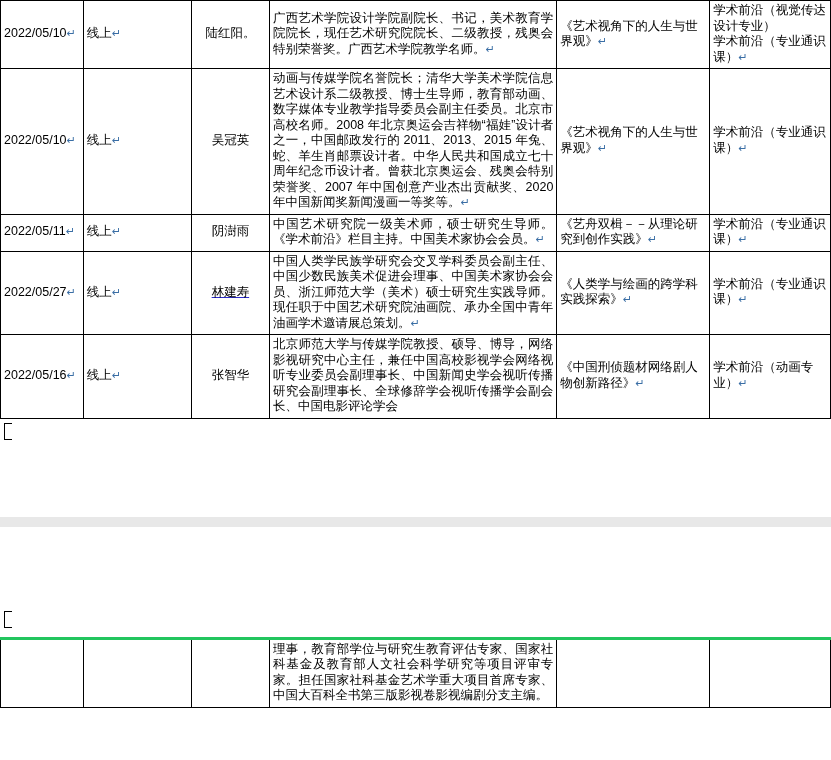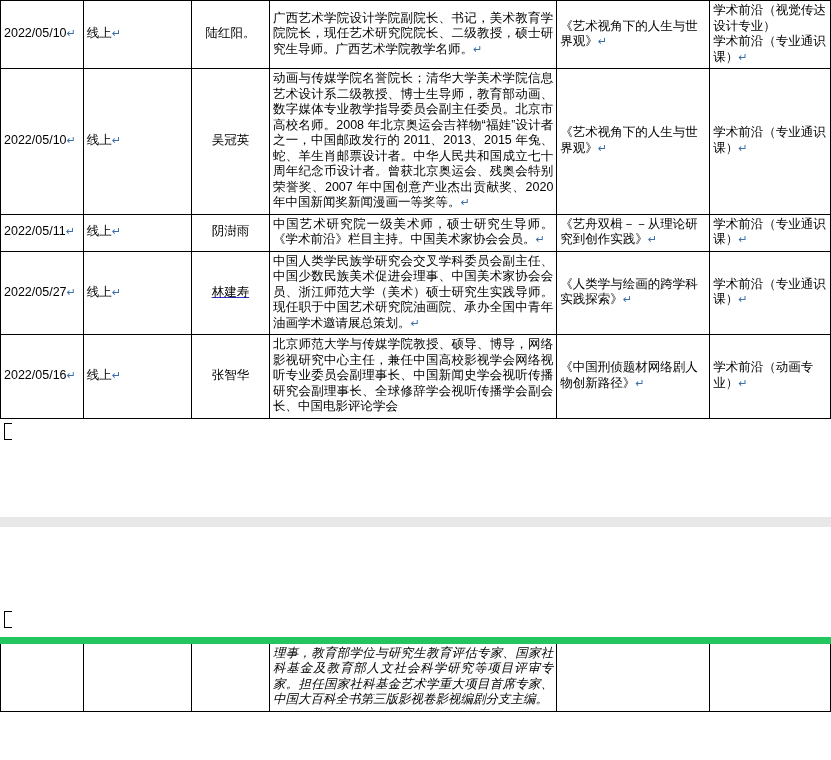--- a/index.html
+++ b/index.html
@@ -85,21 +85,21 @@
   }
   .second-page-table td {
     border: 1px solid #000000;
     vertical-align: top;
     padding: 2px 3px 3px 3px;
     font-size: 12.5px;
     line-height: 15.5px;
     word-break: break-all;
   }
   .cut-row td { border-bottom: none; }
-  .topline td { border-top: 7px solid #22c55e; font-style: italic; }
+  .topline td { border-top: 3px solid #22c55e; }
 </style>
 </head>
 <body>
 
 <div class="page">
 
   <table class="doc-table">
     <colgroup>
       <col class="col-date">
         <col class="col-mode">
@@ -114,21 +114,21 @@
         <td class="col-date">
           <span>2022/05/10</span><span class="pilcrow">↵</span>
         </td>
         <td class="col-mode">
           <span>线上</span><span class="pilcrow">↵</span>
         </td>
         <td class="col-name">
           <span>陆红阳</span><span>。</span>
         </td>
         <td class="col-intro">
-          <span>广西艺术学院设计学院副院长、书记，美术教育学院院长，现任艺术研究院院长、二级教授，硕士研究生导师。广西艺术学院教学名师。</span><span class="pilcrow">↵</span>
+          <span>广西艺术学院设计学院副院长、书记，美术教育学院院长，现任艺术研究院院长、二级教授，残奥会特别荣誉奖。广西艺术学院教学名师。</span><span class="pilcrow">↵</span>
         </td>
         <td class="col-topic">
           <span>《艺术视角下的人生与世界观》</span><span class="pilcrow">↵</span>
         </td>
         <td class="col-cat">
           <span class="wavy">学术前沿（视觉传达设计专业）</span><br>
           <span>学术前沿（专业通识课）</span><span class="pilcrow">↵</span>
         </td>
       </tr>
 

